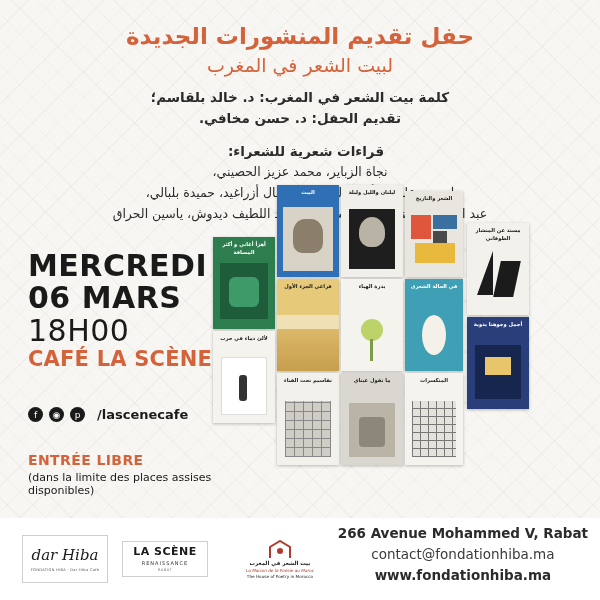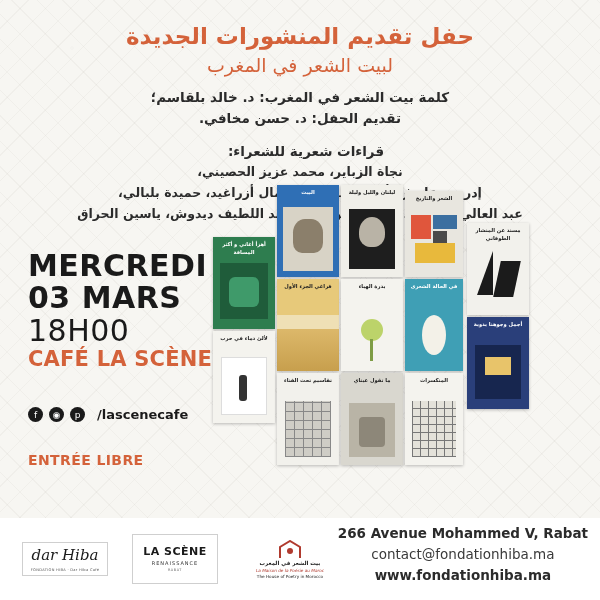--- a/index.html
+++ b/index.html
@@ -60,21 +60,21 @@
     color:#2b2b2b;
     font-size:13.5px;
     font-weight:bold;
     margin-top:12px;
     line-height:1.5;
     padding-left:12px;
   }
   .t-readers{
     color:#2b2b2b;
     font-size:12.5px;
-    font-weight:bold;
+    font-weight:normal;
     line-height:1.7;
     padding:0 22px;
   }
 
   
   .left{
     position:absolute;left:28px;top:250px;width:200px;
   }
   .day{
     color:#1a1a1a;font-size:30px;font-weight:bold;letter-spacing:0.5px;line-height:1.08;
@@ -128,22 +128,22 @@
     background:#ffffff;
   }
   .logos{
     position:absolute;left:22px;bottom:14px;display:flex;align-items:center;gap:14px;
   }
   .logobox{
     border:1px solid #cfcfcf;background:#fff;
     display:flex;flex-direction:column;align-items:center;justify-content:center;
     box-sizing:border-box;
   }
-  .logo1{width:86px;height:34px;}
-  .logo2{width:86px;height:50px;margin-left:10px;}
+  .logo1{width:86px;height:48px;}
+  .logo2{width:86px;height:36px;}
   .logo1 .n1{font-family:"DejaVu Serif", serif;font-size:15px;font-style:italic;color:#1a1a1a;}
   .logo1 .n2{font-size:3.6px;color:#555;margin-top:4px;letter-spacing:0.3px;}
   .logo2 .n1{font-size:11px;font-weight:bold;color:#1a1a1a;letter-spacing:0.5px;line-height:1.15;text-align:center;}
   .logo2 .n2{font-size:5px;color:#333;letter-spacing:1px;margin-top:2px;}
   .logo2 .n3{font-size:3.4px;color:#666;margin-top:2px;letter-spacing:0.6px;}
   .logo3{width:116px;height:54px;display:flex;flex-direction:column;align-items:center;justify-content:center;}
   .logo3 .ar{font-size:5.5px;color:#1a1a1a;direction:rtl;font-weight:bold;}
   .logo3 .fr{font-size:4.2px;color:#b03a2e;font-style:italic;margin-top:2px;}
   .logo3 .en{font-size:4.2px;color:#1a1a1a;margin-top:1px;}
   .addr{
@@ -167,32 +167,33 @@
     <div class="t-line">كلمة بيت الشعر في المغرب: د. خالد بلقاسم؛</div>
     <div class="t-sub">تقديم الحفل: د. حسن مخافي.</div>
     <div class="t-readers-head">قراءات شعرية للشعراء:</div>
     <div class="t-readers">نجاة الزباير، محمد عزيز الحصيني،</div>
     <div class="t-readers">إدريس علوش، أحمد العمراوي، جمال أزراغيد، حميدة بلبالي،</div>
     <div class="t-readers">عبد العالي الدميني، سعيد السوقايلي، عبد اللطيف ديدوش، ياسين الحراق</div>
   </div>
 
   <div class="left">
     <div class="day">MERCREDI</div>
-    <div class="date">03 MARS</div>
+    <div class="date">06 MARS</div>
     <div class="hour">18H00</div>
     <div class="venue">CAFÉ LA SCÈNE</div>
 
     <div class="social">
       <span class="sicon">f</span>
       <span class="sicon">◉</span>
       <span class="sicon">p</span>
       <span class="shandle">/lascenecafe</span>
     </div>
 
     <div class="free">ENTRÉE LIBRE</div>
+    <div class="free-sub">(dans la limite des places assises disponibles)</div>
   </div>
 
   <div class="grid">
 
     <div class="bk" style="left:82px;top:0px;width:62px;height:92px;background:#2f6fb5;">
       <div class="ttl light">البيت</div>
       <div style="position:absolute;left:6px;right:6px;top:22px;bottom:6px;background:#d8d3c6;"></div>
       <div style="position:absolute;left:16px;right:16px;top:34px;height:34px;background:#8b7f6b;border-radius:40% 40% 30% 30%;"></div>
     </div>
 

